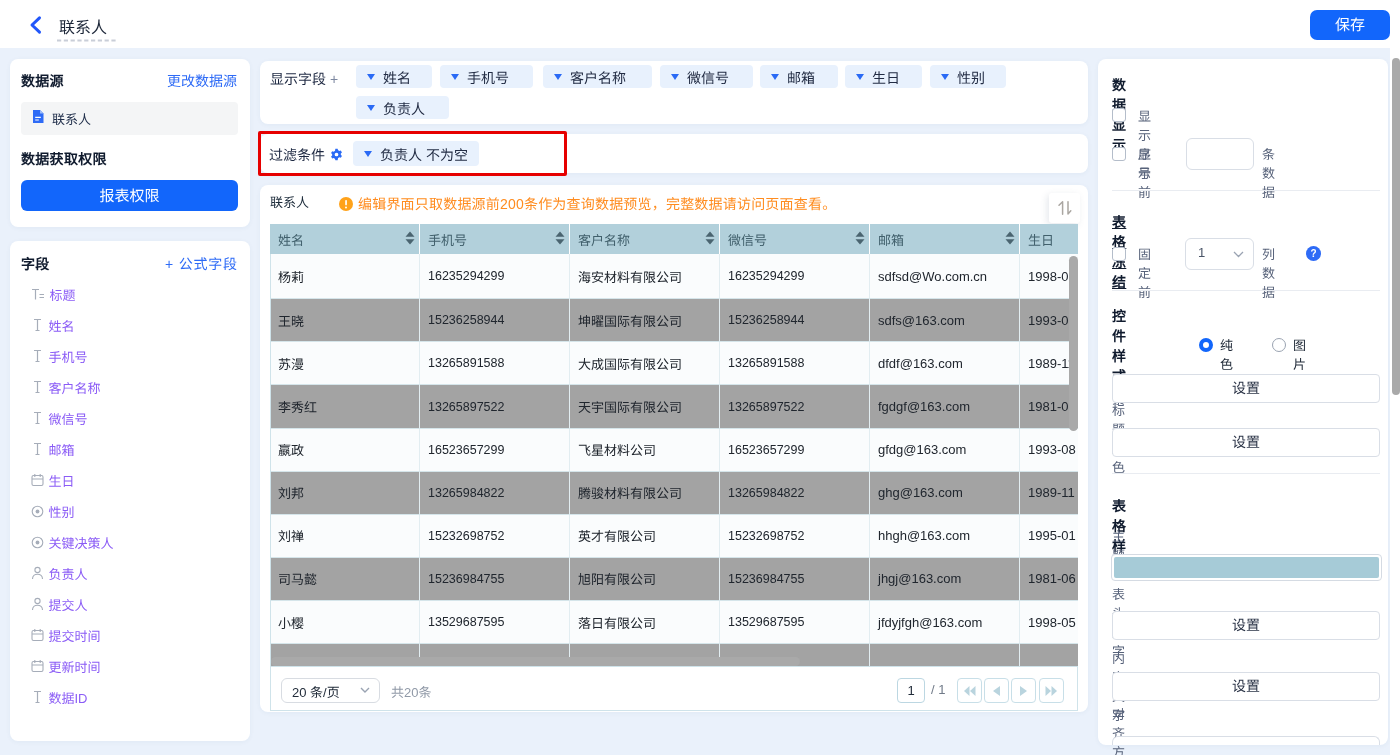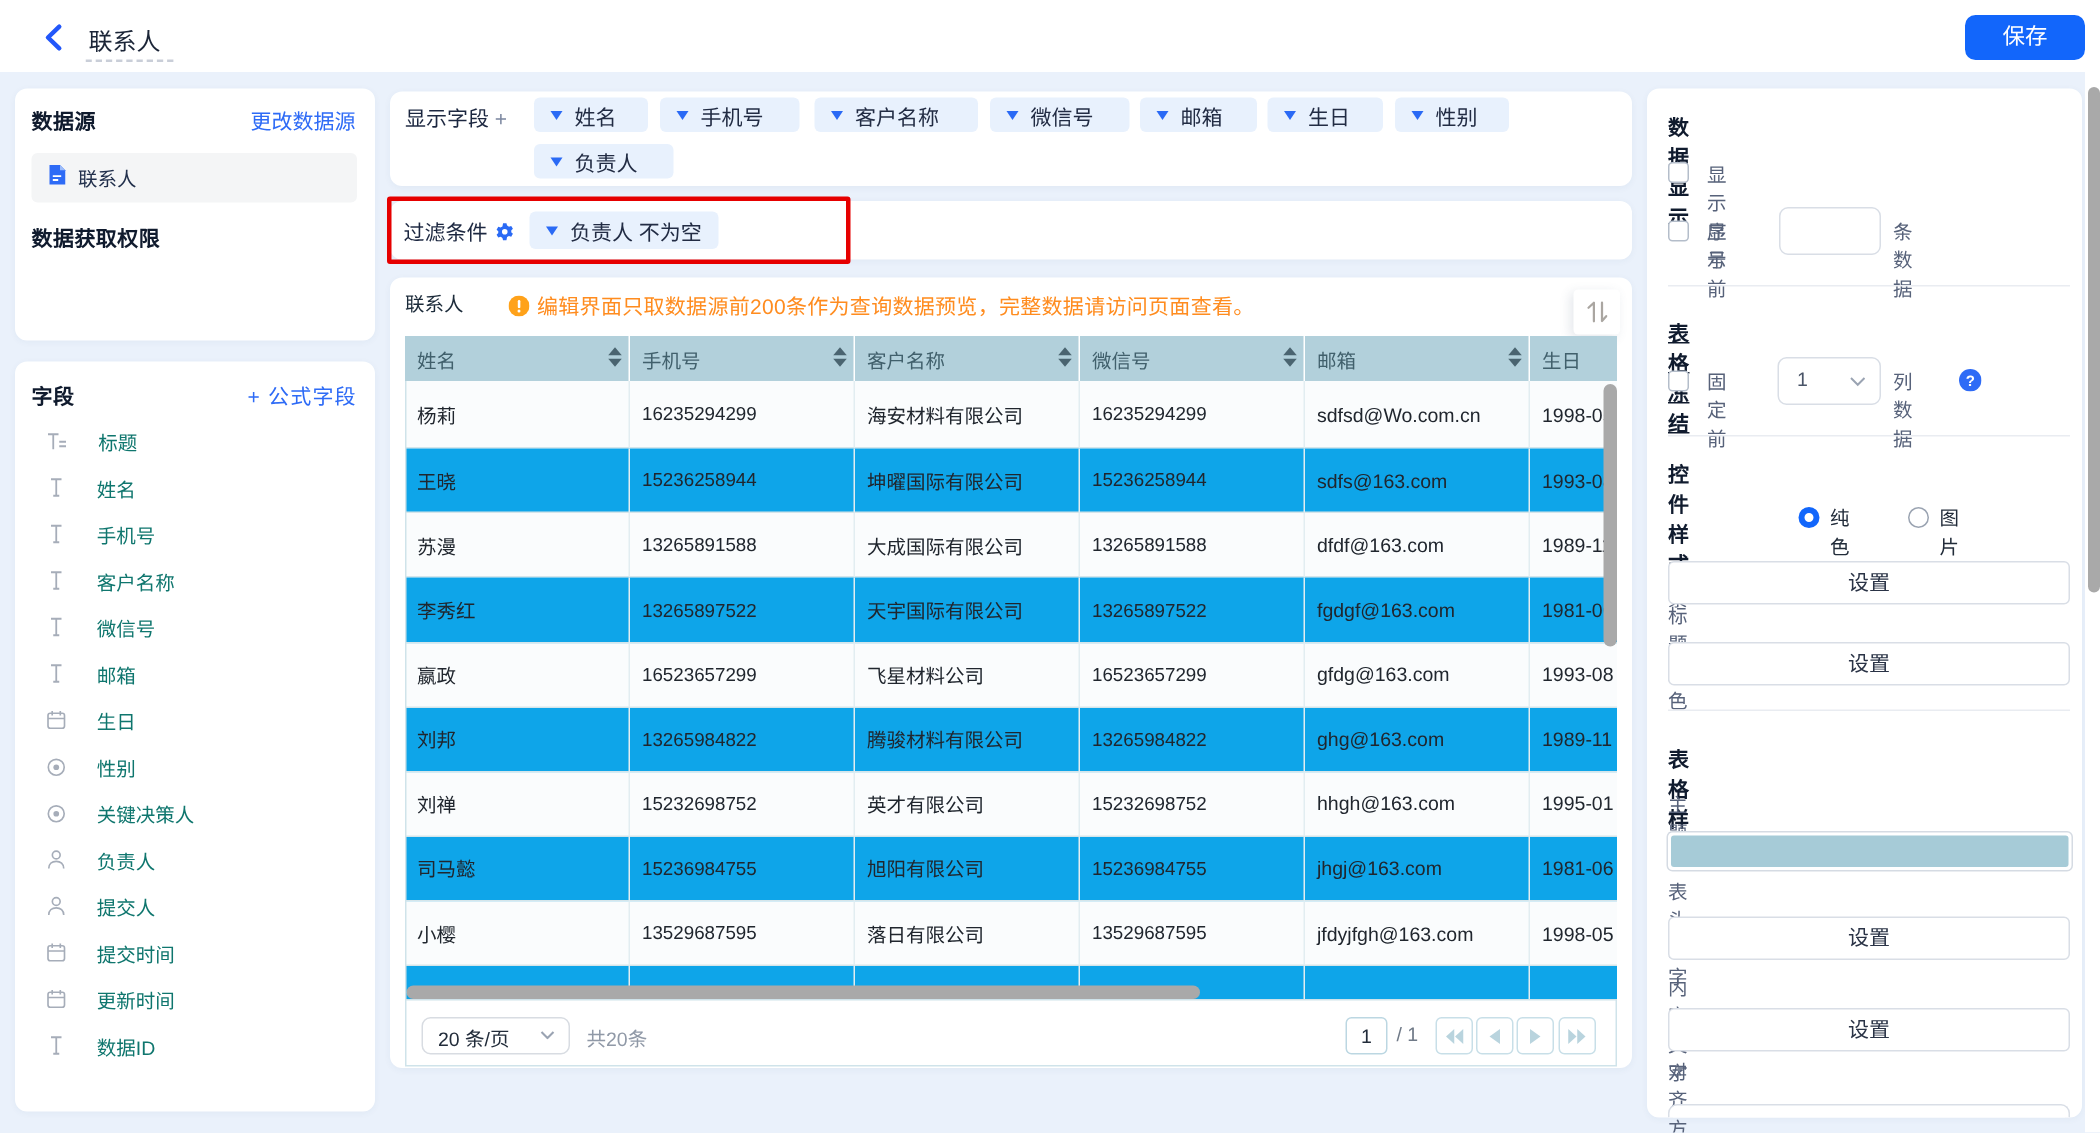--- a/index.html
+++ b/index.html
@@ -13,34 +13,34 @@
 
 #topbar { position:absolute; left:0; top:0; width:1400px; height:48px; background:#fff; }
 #title { position:absolute; left:59px; top:14px; font-size:16px; color:#1b2537; }
 #savebtn { position:absolute; left:1310px; top:10px; width:80px; height:30px; background:#1266fb; border-radius:7px; color:#fff; font-size:15px; text-align:center; line-height:30px; }
 
 .chip { position:absolute; height:23px; background:#e8f1fd; border-radius:4px; display:flex; align-items:center; font-size:14px; color:#222c44; padding:0 11px; white-space:nowrap; }
 .tri { display:inline-block; flex:none; width:0; height:0; border-left:4.5px solid transparent; border-right:4.5px solid transparent; border-top:6px solid #2a6af5; margin-right:8px; }
 
 .fitem { position:absolute; left:31px; height:14px; display:flex; align-items:center; }
 .fitem svg { margin-right:4.5px; }
-.fitem span { font-size:13px; color:#0f766e;margin-left:16px; }
+.fitem span { font-size:13px; color:#8b5cf6; }
 
 .rlabel { position:absolute; left:1112px; font-size:13px; color:#57627a; }
 .setbtn { position:absolute; left:1112px; width:268px; height:29px; border:1px solid #d9dee6; border-radius:4px; background:#fff; font-size:14px; color:#2a3346; text-align:center; line-height:27px; }
 .cb { position:absolute; left:1112px; width:14px; height:14px; border:1px solid #b4bdca; border-radius:3px; background:#fff; }
 .divider { position:absolute; left:1112px; width:268px; border-top:1px solid #e9ecf1; }
 
 #tblwrap { position:absolute; left:270px; top:224px; width:808px; height:442px; overflow:hidden; }
 table { border-collapse:separate; border-spacing:0; table-layout:fixed; width:808px; font-size:13px; }
 th { background:#b2d0db; color:#41606c; font-weight:normal; text-align:left; height:30px; padding:0 0 0 8px; border-right:1px solid #fff; position:relative; }
 th:last-child { border-right:none; }
 td { height:43.1px; padding:0 0 0 8px; border-bottom:1px solid #d5e5ea; border-right:1px solid #e2edf1; color:#20262e; background:#fafcfd; white-space:nowrap; overflow:hidden; }
 td:last-child { border-right:none; }
-tr.alt td { background:#0ea5e9; }
+tr.alt td { background:#a3a3a3; }
 tbody tr:first-child td { height:45.3px; }
 .sort { position:absolute; right:4px; top:7px; }
 .num { font-size:12.5px;margin-left:35px; }
 
 .pgbox { position:absolute; border:1px solid #d4d9e1; border-radius:4px; background:#fff; }
 .navbtn { position:absolute; width:25px; height:25px; border:1px solid #c8dfe8; border-radius:4px; background:#fff; display:flex; align-items:center; justify-content:center; }
 </style>
 </head>
 <body>
 <div id="root">
@@ -60,20 +60,21 @@
   <div class="abs hd" style="left:21px;top:70px;">数据源</div>
   <div class="abs blue" style="left:167px;top:70px;font-size:14px;">更改数据源</div>
   <div class="abs" style="left:21px;top:102px;width:217px;height:33px;background:#f4f5f6;border-radius:4px;"></div>
   <svg class="abs" style="left:31px;top:109px" width="14" height="15" viewBox="0 0 14 15">
       <path d="M2 1h7l3.5 3.5V14H2z" fill="#2e6bf6"></path>
       <path d="M9 1l3.5 3.5H9z" fill="#9dbdfa"></path>
       <path d="M4.2 8.4h5.6M4.2 11h3.6" stroke="#fff" stroke-width="1.2"></path>
     </svg>
   <div class="abs" style="left:52px;top:109px;font-size:13px;color:#22304c;">联系人</div>
   <div class="abs hd" style="left:21px;top:148px;">数据获取权限</div>
+  <div class="abs" style="left:21px;top:180px;width:217px;height:31px;background:#1266fb;border-radius:6px;color:#fff;font-size:15px;text-align:center;line-height:31px;">报表权限</div>
 
   <div class="card" style="left:10px;top:241px;width:240px;height:500px;"></div>
   <div class="abs hd" style="left:21px;top:253px;">字段</div>
   <div class="abs blue" style="left:165px;top:253px;font-size:14px;letter-spacing:0.8px;">+ 公式字段</div>
   <div id="fieldlist">
   <div class="fitem" style="top:287px;">
         <svg width="14" height="13" viewBox="0 0 14 13">
           <path d="M1 1.5h7M4.5 1.5v10M8.5 6.5h4.5M8.5 9.5h4.5" fill="none" stroke="#a6adb9" stroke-width="1.2"></path>
         </svg>
         <span>标题</span>

